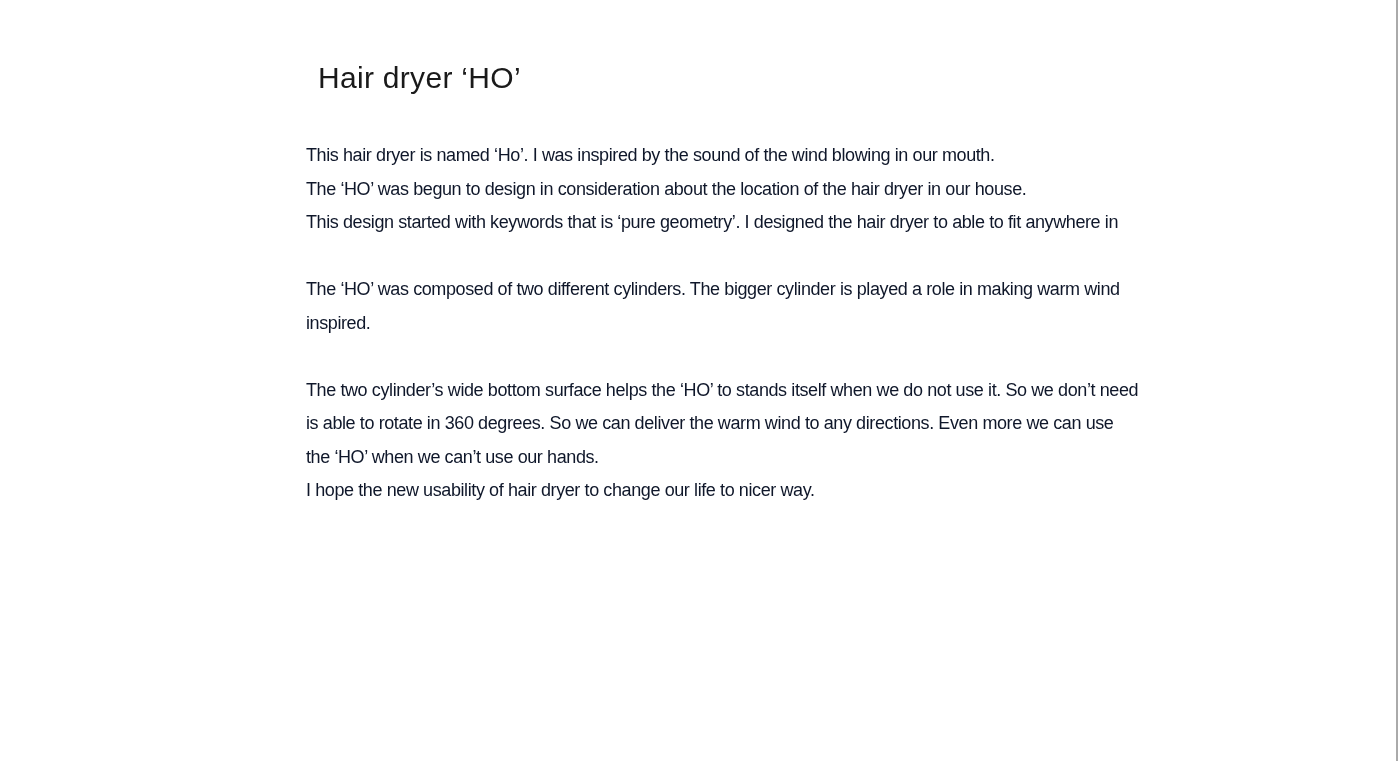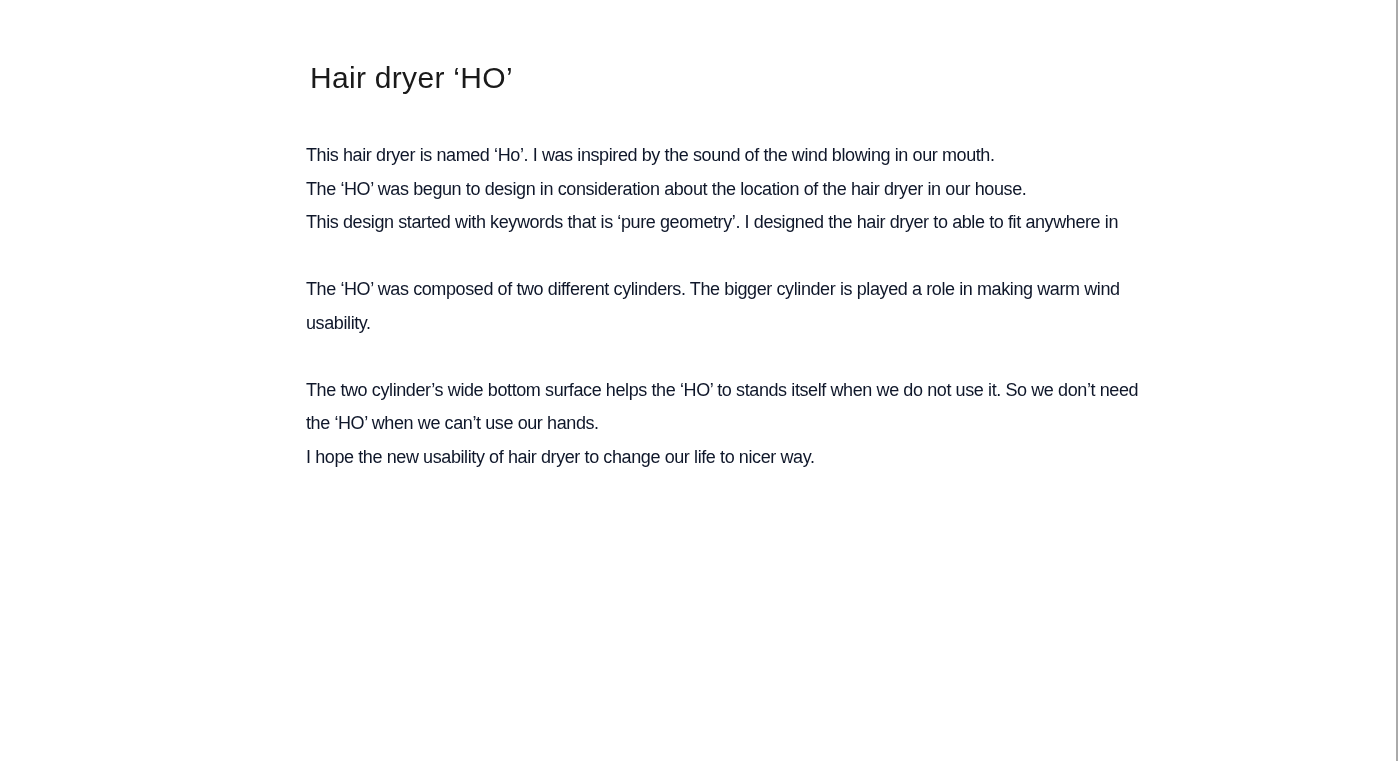--- a/index.html
+++ b/index.html
@@ -20,21 +20,21 @@
     position: absolute;
     left: 306px;
     top: 60px;
     width: 920px;
   }
   h1.doc-title {
     font-size: 30px;
     font-weight: normal;
     line-height: 36px;
     letter-spacing: 0.3px;
-    margin: 0 0 43px 4px;
+    margin: 0 0 43px 12px;
     color: #1a1a1a;
   }
   p.doc-paragraph {
     margin: 0 0 33.5px 0;
     padding: 0;
   }
   p.doc-paragraph:last-child {
     margin-bottom: 0;
   }
   .line {
@@ -63,25 +63,26 @@
     <h1 class="doc-title">Hair dryer ‘HO’</h1>
 
     <p class="doc-paragraph">
       <span class="line">This hair dryer is named ‘Ho’. I was inspired by the sound of the wind blowing in our mouth.</span>
       <span class="line">The ‘HO’ was begun to design in consideration about the location of the hair dryer in our house.</span>
       <span class="line">This design started with keywords that is ‘pure geometry’. I designed the hair dryer to able to fit anywhere in</span>
     </p>
 
     <p class="doc-paragraph">
       <span class="line">The ‘HO’ was composed of two different cylinders. The bigger cylinder is played a role in making warm wind</span>
-      <span class="line">usability.</span>
+      <span class="line">inspired.</span>
     </p>
 
     <p class="doc-paragraph">
       <span class="line">The two cylinder’s wide bottom surface helps the ‘HO’ to stands itself when we do not use it. So we don’t need</span>
+      <span class="line">is able to rotate in 360 degrees. So we can deliver the warm wind to any directions. Even more we can use</span>
       <span class="line">the ‘HO’ when we can’t use our hands.</span>
       <span class="line">I hope the new usability of hair dryer to change our life to nicer way.</span>
     </p>
 
   </div>
 
   <div class="right-edge-line"></div>
 </div>
 
 </body></html>

